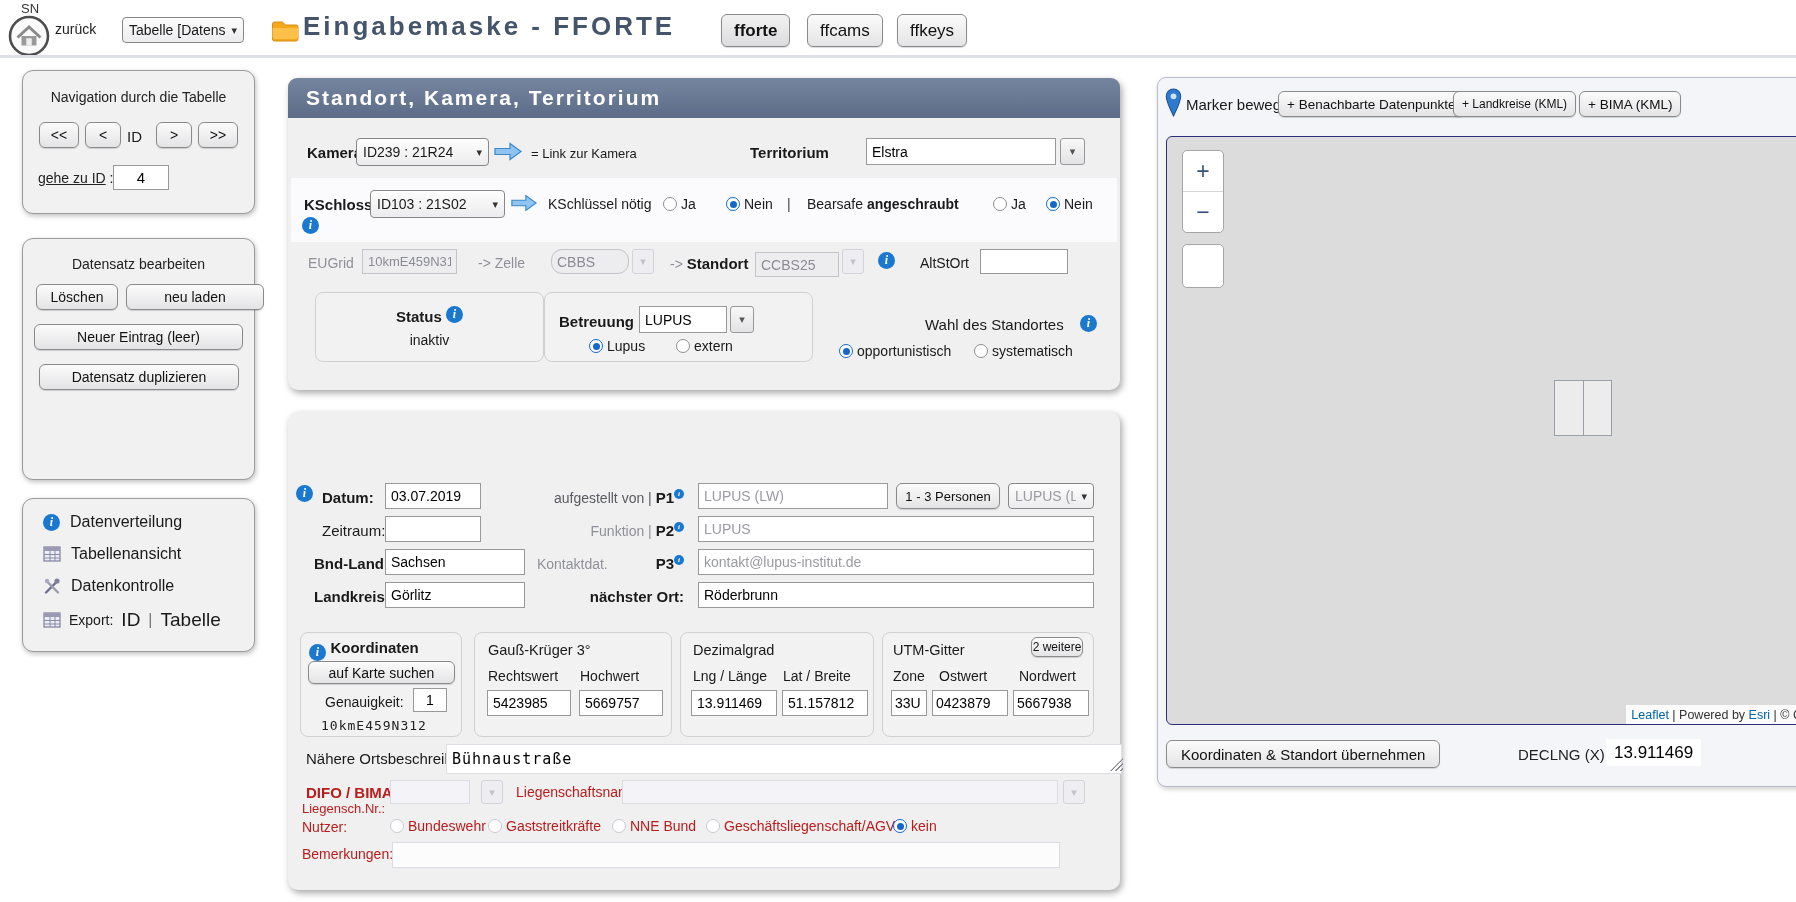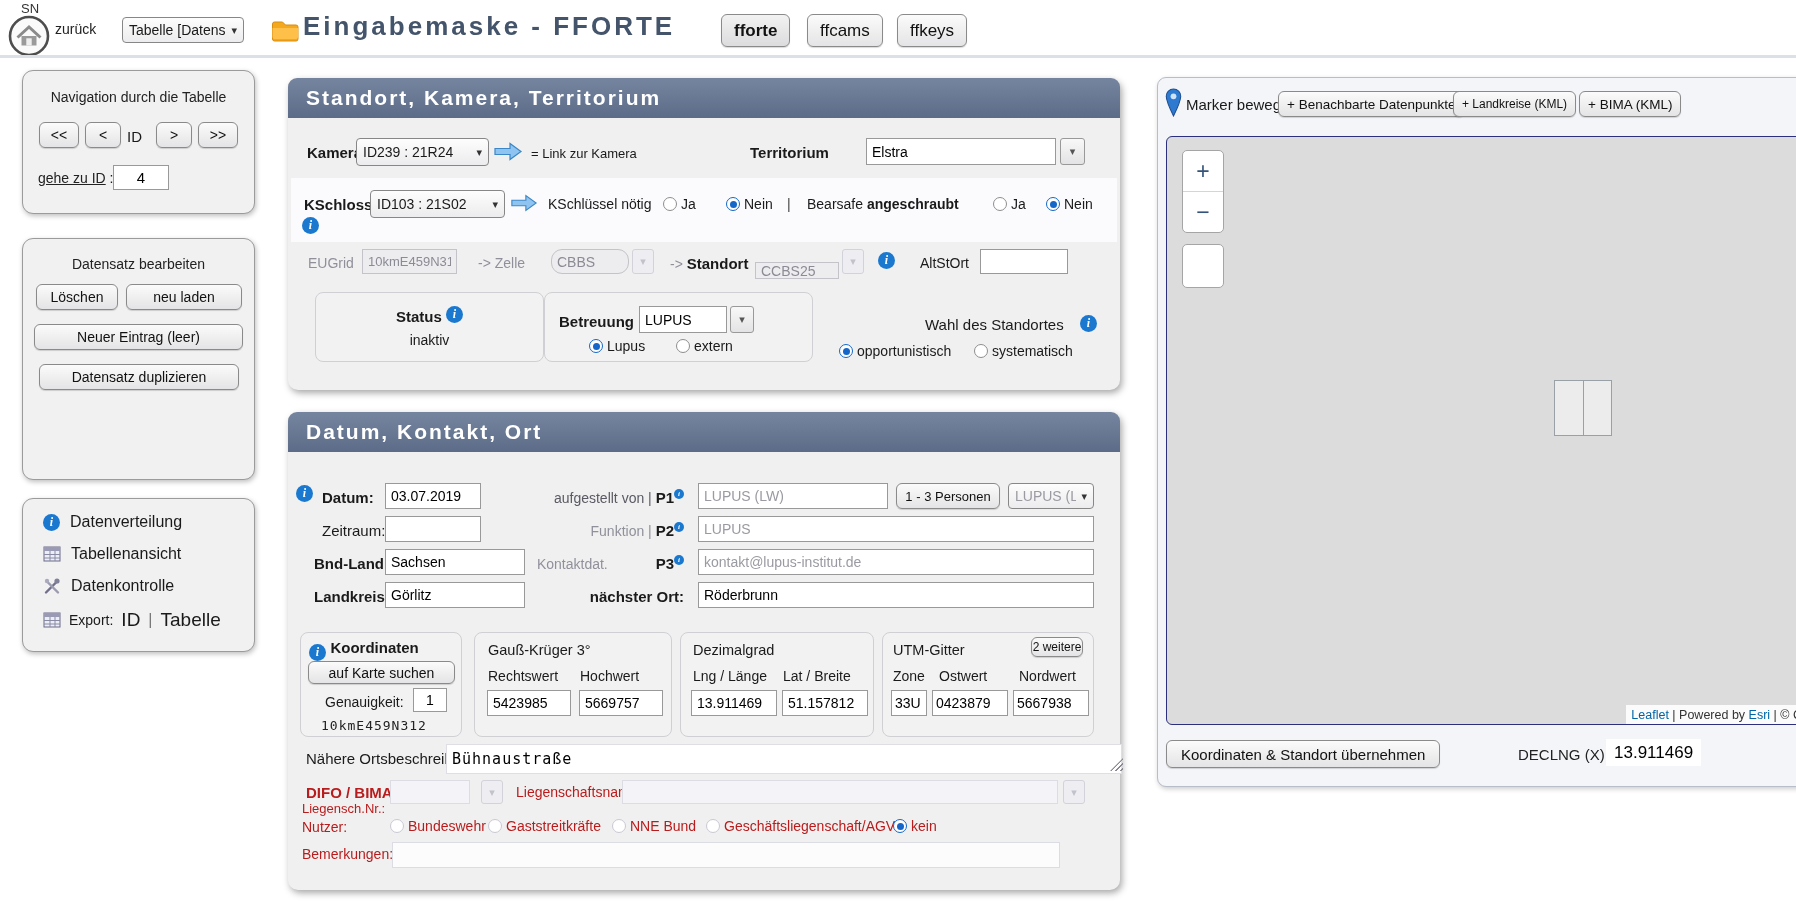--- a/index.html
+++ b/index.html
@@ -145,21 +145,21 @@
   <span class="lbl" style="left:15px;top:99px;">
     <span class="link">gehe zu ID</span>
     <span>:</span>
   </span>
   <input class="inp ctr" style="left: 90px; top: 94px; width: 56px; height: 25px; font-size: 15px;" value="4">
 </div>
 
 <div class="panel" style="left:22px;top:238px;width:231px;height:240px;">
   <div class="panel-title" style="top:17px;">Datensatz bearbeiten</div>
   <button class="btn" style="left:13px;top:45px;width:82px;height:26px;padding:0;">Löschen</button>
-  <button class="btn" style="left:103px;top:45px;width:116px;height:26px;padding:0;">neu laden</button>
+  <button class="btn" style="left:103px;top:45px;width:138px;height:26px;padding:0;">neu laden</button>
   <button class="btn" style="left:11px;top:85px;width:209px;height:26px;padding:0;">Neuer Eintrag (leer)</button>
   <button class="btn" style="left:16px;top:125px;width:200px;height:26px;padding:0;">Datensatz duplizieren</button>
 </div>
 
 <div class="panel" style="left:22px;top:498px;width:231px;height:152px;">
   <div class="toolrow" style="left:20px;top:14px;">
     <span class="info inline" style="vertical-align:0;">i</span>
     <span>Datenverteilung</span>
   </div>
   <div class="toolrow" style="left:20px;top:46px;">
@@ -251,21 +251,21 @@
   <input class="inp dis" style="left: 74px; top: 171px; width: 95px; height: 25px; font-size: 13px;" value="10kmE459N312">
   <span class="lbl grey" style="left:190px;top:177px;">-&gt; Zelle</span>
   <input class="inp dis" style="left: 263px; top: 171px; width: 78px; height: 25px; border-radius: 11px;" value="CBBS">
   <div class="dd dis" style="left:344px;top:171px;width:22px;height:25px;">
     <span>▾</span>
   </div>
   <span class="lbl" style="left:382px;top:177px;">
     <span class="grey">-&gt;</span>
     <span class="b" style="font-size:15px;">Standort</span>
   </span>
-  <input class="inp dis" style="left: 467px; top: 184px; width: 84px; height: 17px;" value="CCBS25">
+  <input class="inp dis" style="left: 467px; top: 174px; width: 84px; height: 25px;" value="CCBS25">
   <div class="dd dis" style="left:554px;top:171px;width:22px;height:25px;">
     <span>▾</span>
   </div>
   <span class="info" style="left:590px;top:174px;">i</span>
   <span class="lbl" style="left:632px;top:177px;">AltStOrt</span>
   <input class="inp" style="left: 692px; top: 171px; width: 88px; height: 25px;" value="">
 
   <div class="sbox" style="left:27px;top:214px;width:229px;height:70px;display:flex;flex-direction:column;align-items:center;justify-content:center;gap:7px;">
     <span class="nowrap" style="font-size:15px;">
       <span class="b">Status</span>
@@ -286,23 +286,20 @@
   </div>
   <span class="lbl" style="left:637px;top:238px;font-size:15px;">Wahl des Standortes</span>
   <span class="info" style="left:792px;top:237px;">i</span>
   <span class="radio on" style="left:551px;top:266px;"></span>
   <span class="rlabel" style="left:569px;top:265px;">opportunistisch</span>
   <span class="radio" style="left:686px;top:266px;"></span>
   <span class="rlabel" style="left:704px;top:265px;">systematisch</span>
 </div>
 
 <div class="secpanel" style="left:288px;top:412px;width:832px;height:478px;">
-  <div class="sechdr">
-    <span>Datum, Kontakt, Ort</span>
-  </div>
 
   <span class="info" style="left:8px;top:73px;">i</span>
   <span class="lbl b" style="left:34px;top:77px;font-size:15px;">Datum:</span>
   <input class="inp" style="left: 97px; top: 71px; width: 96px; height: 26px;" value="03.07.2019">
   <span class="lbl" style="left:150px;top:77px;width:246px;text-align:right;">
     <span class="dkgrey">aufgestellt von |</span>
     <span class="b" style="font-size:15px;">P1</span><span class="info inline sm">i</span>
   </span>
   <input class="inp greyval" style="left: 410px; top: 71px; width: 190px; height: 26px;" value="LUPUS (LW)">
   <button class="btn" style="left:608px;top:71px;width:104px;height:26px;font-size:13px;padding:0;">1 - 3 Personen</button>

